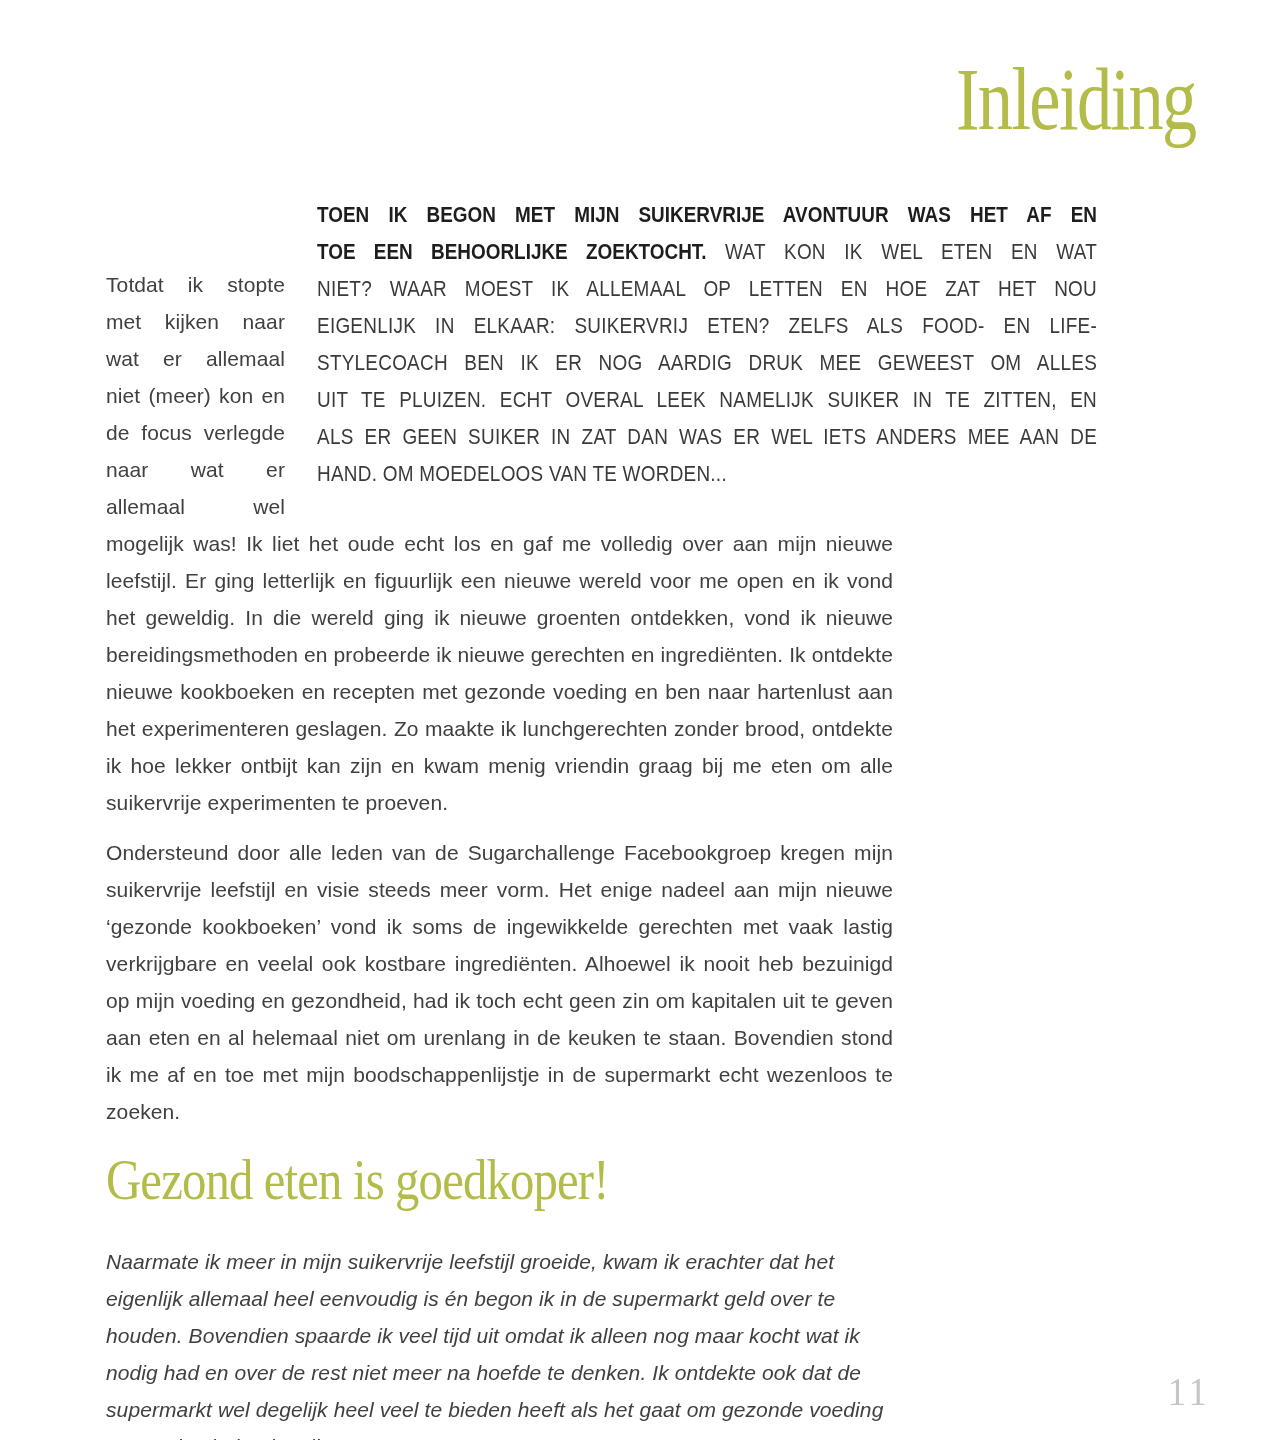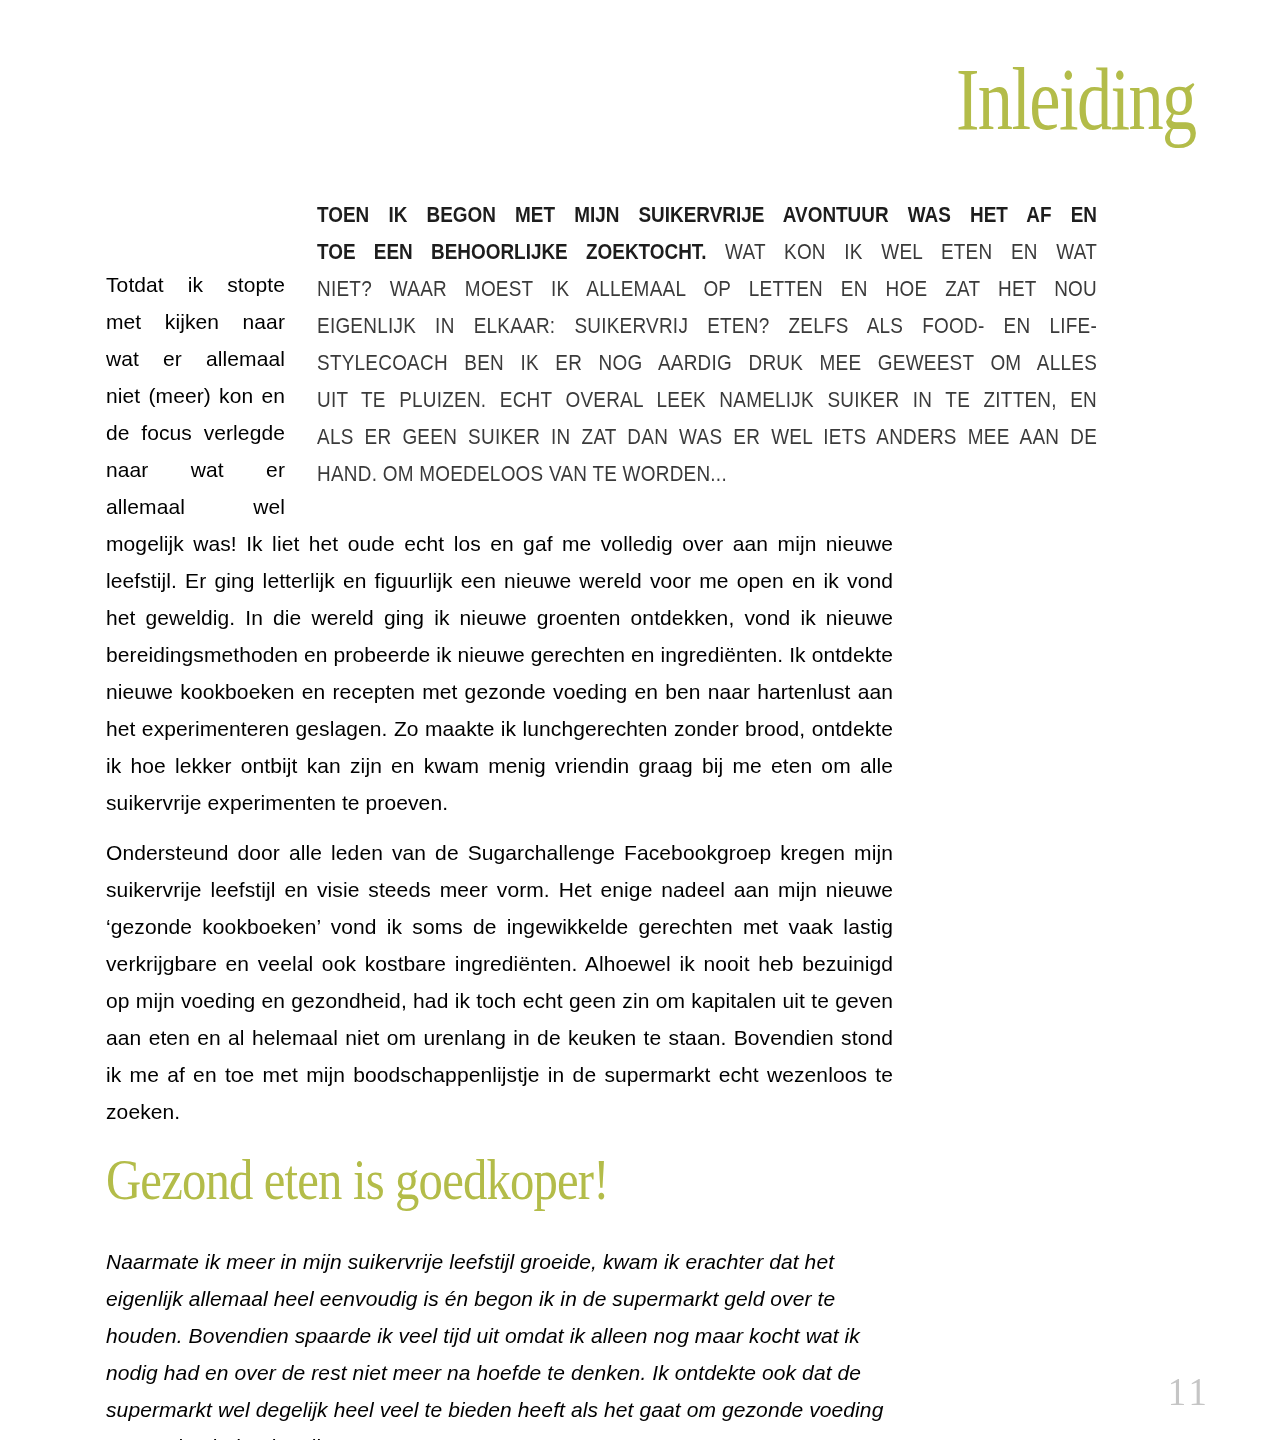--- a/index.html
+++ b/index.html
@@ -56,21 +56,21 @@
     text-align: justify;
     text-align-last: justify;
     white-space: normal;
   }
   .caps-line:last-child { text-align-last: left; }
   .caps-line .b { font-weight: bold; color: #1d1d1d; letter-spacing: 0px; }
   
   .body-par {
     font-size: 21px;
     line-height: 37px;
-    color: #000000;
+    color: #404040;
     text-align: justify;
     letter-spacing: 0.1px;
   }
   .par-1 { padding-top: 70px; }
   .par-2 { margin-top: 13px; }
   .par-3 { margin-top: 31px; text-align: left; font-style: italic; }
   
   .subheading {
     margin-top: 18px;
     font-family: "Liberation Serif", serif;

